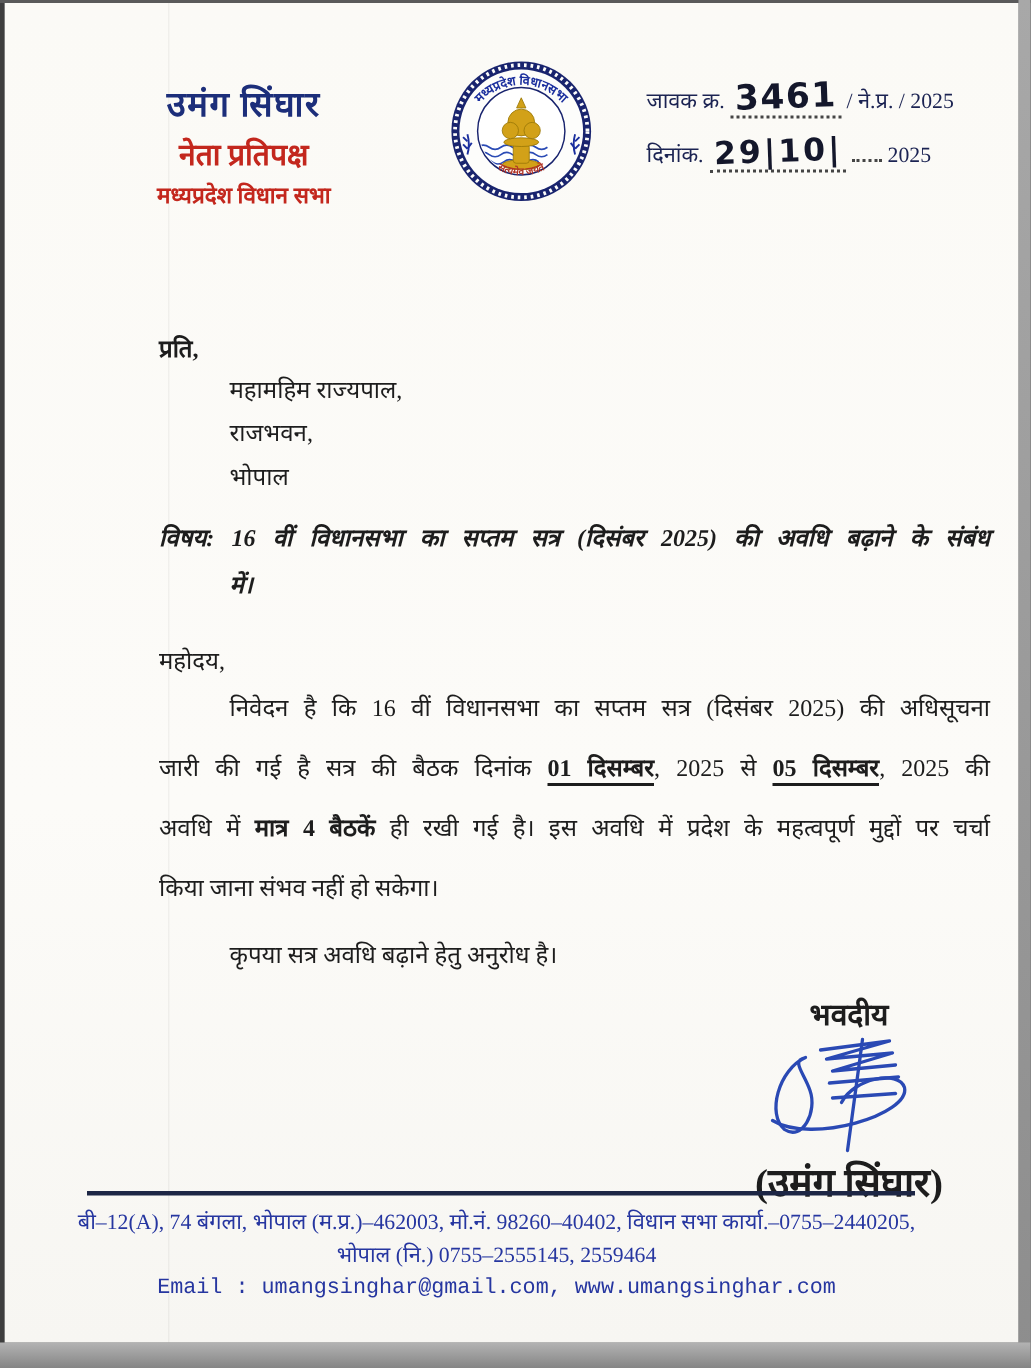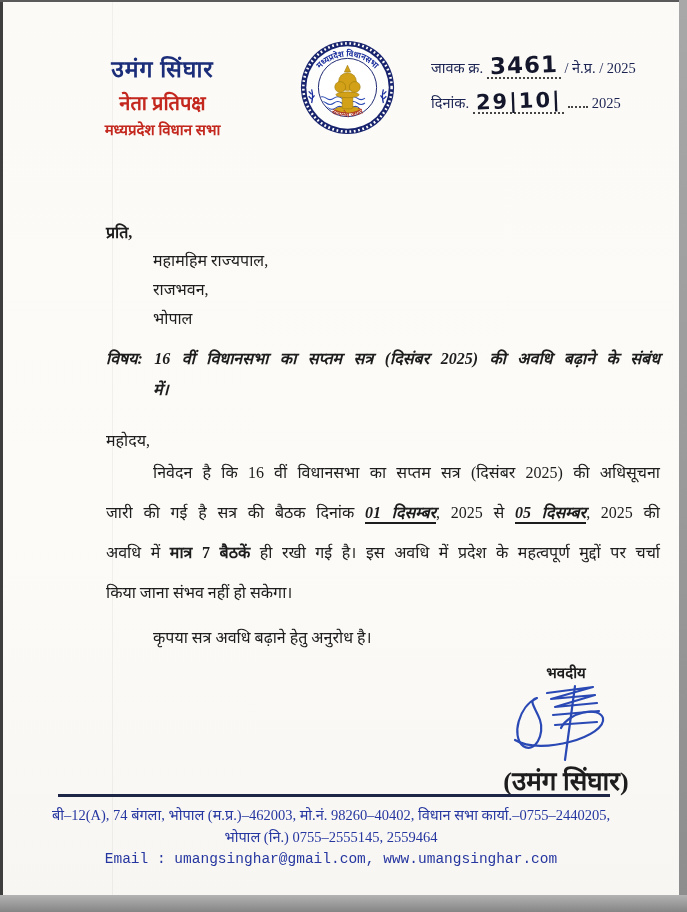--- a/index.html
+++ b/index.html
@@ -57,26 +57,26 @@
   .recipient-line.first { margin-top:3px; }
   .subject { margin-top:14px; font-weight:bold;font-style:italic; }
   .subject-l1 { text-align:justify; text-align-last:justify; }
   .subject-l2 { margin-left:47px; margin-top:9px; }
   .body-sal { margin-top:29px; }
   .para { margin-top:2px; }
   .para-line { line-height:40px; text-align:justify; text-align-last:justify; white-space:normal; }
   .para-line.indent { text-indent:47px; }
   .para-line.last { text-align-last:left; }
   .bold { font-weight:bold; }
-  .bold-underline { font-weight:bold; border-bottom:2px solid #1d1d1d; padding-bottom:1px;font-style:italic; }
+  .bold-underline { font-weight:bold; border-bottom:2px solid #1d1d1d; padding-bottom:1px; }
   .request { margin-left:47px; margin-top:5px; }
 
   
   .closing-block { position:absolute; left:488px; top:660px; width:150px; text-align:center; color:#1d1d1d; }
-  .closing-word { font-size:15px; font-weight:bold; }
+  .closing-word { font-size:20px; font-weight:bold; }
   .sig-svg { display:block; margin:2px auto 0 auto; }
   .signed-name { font-size:26px; font-weight:bold; margin-top:-4px; }
 
   
   .footer-rule { position:absolute; left:55px; top:792px; width:552px; height:3px; background:#1d2645; }
   .footer { position:absolute; left:20px; right:40px; top:802px; text-align:center; color:#2636a0; font-size:14.5px; line-height:22px; }
   .footer .f3 { font-family:Liberation Mono, monospace; }
 </style>
 </head>
 <body>
@@ -158,21 +158,21 @@
       <div class="subject">
         <div class="subject-l1">विषय: 16 वीं विधानसभा का सप्तम सत्र (दिसंबर 2025) की अवधि बढ़ाने के संबंध</div>
         <div class="subject-l2">में।</div>
       </div>
 
       <div class="body-sal">महोदय,</div>
 
       <div class="para">
         <div class="para-line indent">निवेदन है कि 16 वीं विधानसभा का सप्तम सत्र (दिसंबर 2025) की अधिसूचना</div>
         <div class="para-line"><span>जारी की गई है सत्र की बैठक दिनांक </span><span class="bold-underline">01 दिसम्बर</span><span>, 2025 से </span><span class="bold-underline">05 दिसम्बर</span><span>, 2025 की</span></div>
-        <div class="para-line"><span>अवधि में </span><span class="bold">मात्र 7 बैठकें</span><span> ही रखी गई है। इस अवधि में प्रदेश के महत्वपूर्ण मुद्दों पर चर्चा</span></div>
+        <div class="para-line"><span>अवधि में </span><span class="bold">मात्र 4 बैठकें</span><span> ही रखी गई है। इस अवधि में प्रदेश के महत्वपूर्ण मुद्दों पर चर्चा</span></div>
         <div class="para-line last">किया जाना संभव नहीं हो सकेगा।</div>
       </div>
 
       <div class="request para-line last">कृपया सत्र अवधि बढ़ाने हेतु अनुरोध है।</div>
     </div>
 
     <div class="closing-block">
       <div class="closing-word">भवदीय</div>
       <svg class="sig-svg" width="118" height="82" viewBox="0 0 118 82">
         <g fill="none" stroke="#2a49b4" stroke-width="2.2" stroke-linecap="round" stroke-linejoin="round">

